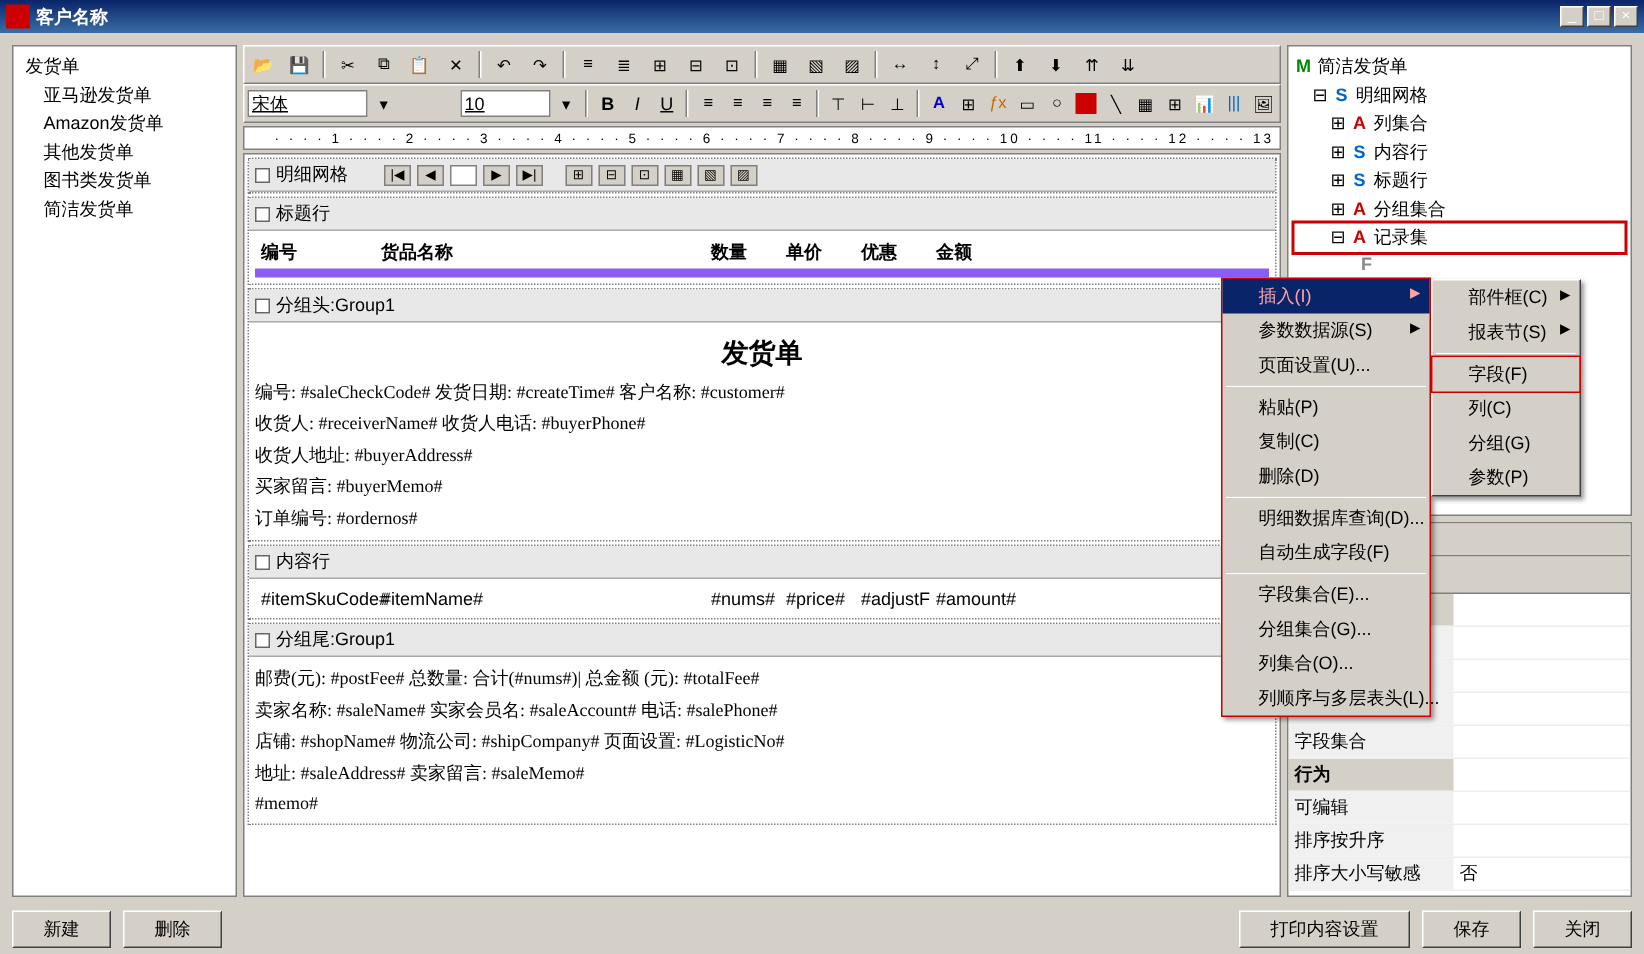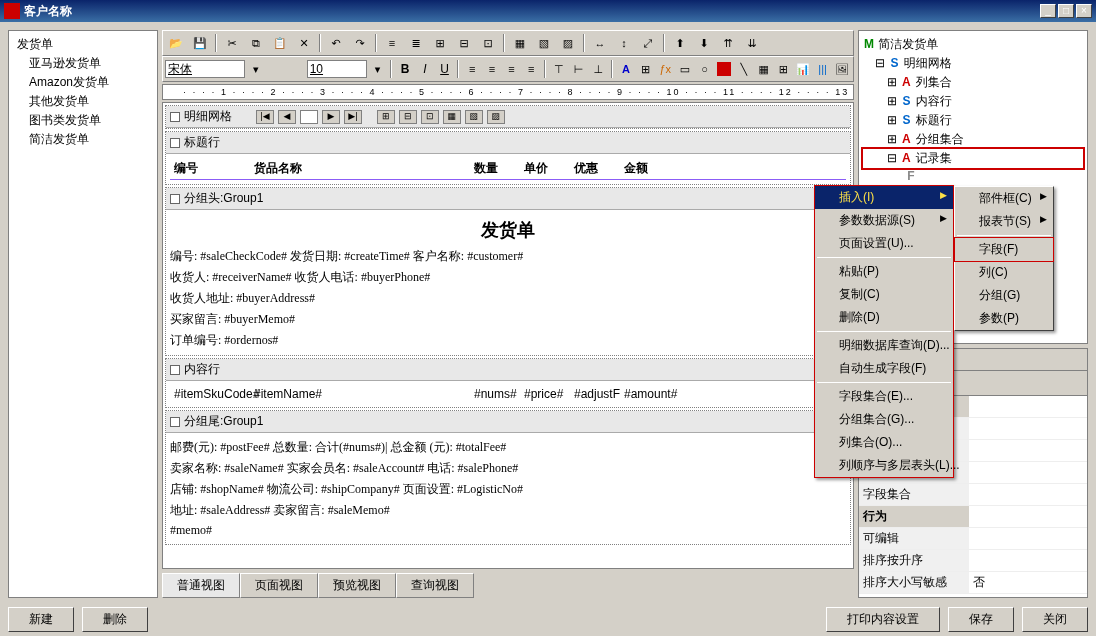--- a/index.html
+++ b/index.html
@@ -30,21 +30,21 @@
 .ruler { background: #fff; border: 1px solid #808080; height: 16px; margin-top: 2px; font-size: 9px; display: flex; align-items: center; overflow: hidden; white-space: nowrap; letter-spacing: 2px; color: #000; padding-left: 20px; }
 
 .designarea { background: #fff; border: 1px solid #808080; flex: 1; overflow: auto; position: relative; margin-top: 2px; }
 .section { border: 1px dotted #808080; margin: 2px; }
 .sectionhead { background: #e8e8e8; border-bottom: 1px solid #aaa; padding: 2px 4px; display: flex; align-items: center; gap: 4px; }
 .sectionhead .sq { width: 10px; height: 10px; border: 1px solid #666; background: #fff; }
 .sectionbody { padding: 4px; }
 .navbtns { display: inline-flex; gap: 4px; margin-left: 20px; }
 .navbtn { width: 18px; height: 14px; border: 1px solid #808080; background: #d4d0c8; font-size: 9px; text-align: center; cursor: pointer; }
 
-.thead { display: flex; border-bottom: 1px solid #8b5cf6; font-weight: bold; }
+.thead { display: flex; border-bottom: 6px solid #8b5cf6; font-weight: bold; }
 .thead > div { padding: 2px 4px; }
 .bigtitle { text-align: center; font-size: 18px; font-weight: bold; padding: 4px; }
 .fieldrow { padding: 2px 0; }
 .fieldtext { font-family: "SimSun"; }
 
 .tabs { display: flex; margin-top: 4px; }
 .tab { padding: 3px 14px; background: #d4d0c8; border: 1px solid #808080; border-top-color: #fff; border-left-color: #fff; cursor: pointer; }
 .tab.active { background: #e8e8e8; }
 
 .rightpanel { width: 230px; margin: 8px 8px 8px 0; display: flex; flex-direction: column; }
@@ -59,21 +59,21 @@
 
 .propgrid { background: #fff; border: 1px solid #808080; margin-top: 4px; height: 250px; overflow: auto; }
 .proptools { background: #d4d0c8; border-bottom: 1px solid #808080; padding: 2px; display: flex; gap: 2px; }
 .proprow { display: flex; border-bottom: 1px solid #eee; }
 .proprow .pk { width: 110px; padding: 2px 4px; background: #f0f0f0; }
 .proprow .pv { flex: 1; padding: 2px 4px; }
 .proprow.cat .pk { background: #d4d0c8; font-weight: bold; }
 
 .ctxmenu { position: absolute; background: #d4d0c8; border: 1px solid #404040; border-top-color: #fff; border-left-color: #fff; box-shadow: 2px 2px 3px rgba(0,0,0,0.4); z-index: 1000; }
 .ctxmenu .mi { padding: 3px 24px 3px 24px; cursor: pointer; position: relative; white-space: nowrap; }
-.ctxmenu .mi.hi { background: #0a246a; color: #fde047; }
+.ctxmenu .mi.hi { background: #0a246a; color: #fca5a5; }
 .ctxmenu .mi .arr { position: absolute; right: 6px; top: 4px; font-size: 9px; }
 .ctxmenu .sep { height: 1px; background: #808080; border-bottom: 1px solid #fff; margin: 2px 2px; }
 .ctxmenu.main { top: 185px; left: 814px; width: 140px; border: 1px solid #c00; }
 .ctxmenu.sub { top: 186px; left: 954px; width: 100px; }
 .ctxmenu.sub .mi.boxed { outline: 1px solid #c00; }
 
 .bottombar { position: absolute; bottom: 4px; left: 8px; right: 8px; display: flex; align-items: center; gap: 8px; }
 .bottombar .spacer { flex: 1; }
 .btn { padding: 3px 20px; background: #d4d0c8; border: 1px solid #fff; border-right-color: #404040; border-bottom-color: #404040; cursor: pointer; }
 
@@ -261,26 +261,20 @@
         <div class="sectionbody">
           <div class="fieldrow fieldtext">            邮费(元):  #postFee#    总数量: 合计(#nums#)|  总金额 (元): #totalFee#</div>
           <div class="fieldrow fieldtext">卖家名称:  #saleName#   实家会员名:  #saleAccount#  电话:    #salePhone#</div>
           <div class="fieldrow fieldtext">店铺:   #shopName#    物流公司:  #shipCompany#  页面设置:  #LogisticNo#</div>
           <div class="fieldrow fieldtext">地址:  #saleAddress#               卖家留言:  #saleMemo#</div>
           <div class="fieldrow fieldtext">#memo#</div>
         </div>
       </div>
     </div>
 
-    <div class="tabs">
-      <div class="tab active">普通视图</div>
-      <div class="tab">页面视图</div>
-      <div class="tab">预览视图</div>
-      <div class="tab">查询视图</div>
-    </div>
   </div>
 
   <div class="rightpanel">
     <div class="treeview">
       <div class="tnode" style="padding-left:0"><span class="tic M">M</span> <span>简洁发货单</span></div>
       <div class="tnode"><span>⊟</span> <span class="tic S">S</span> <span>明细网格</span></div>
       <div class="tnode" style="padding-left:24px"><span>⊞</span> <span class="tic A">A</span> <span>列集合</span></div>
       <div class="tnode" style="padding-left:24px"><span>⊞</span> <span class="tic S">S</span> <span>内容行</span></div>
       <div class="tnode" style="padding-left:24px"><span>⊞</span> <span class="tic S">S</span> <span>标题行</span></div>
       <div class="tnode" style="padding-left:24px"><span>⊞</span> <span class="tic A">A</span> <span>分组集合</span></div>

